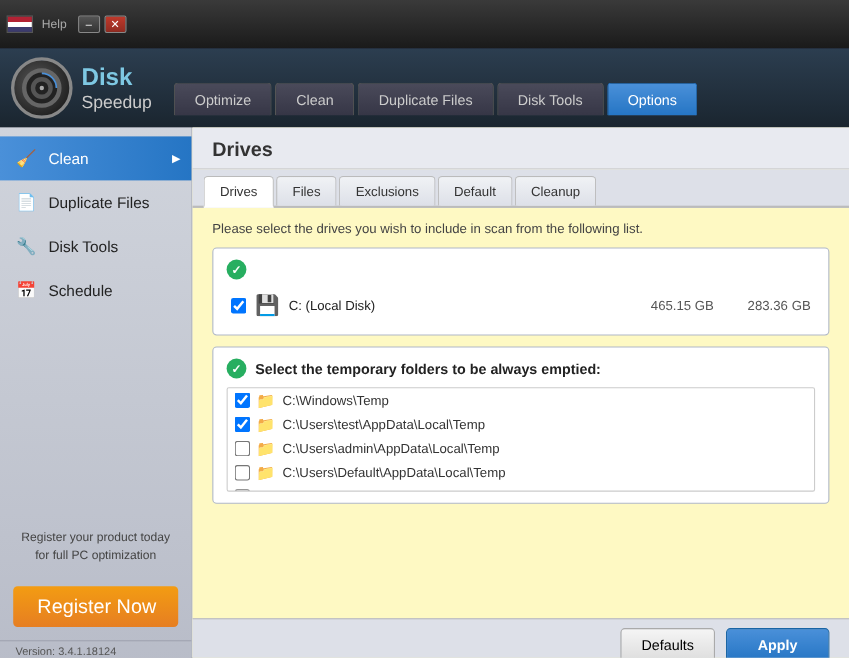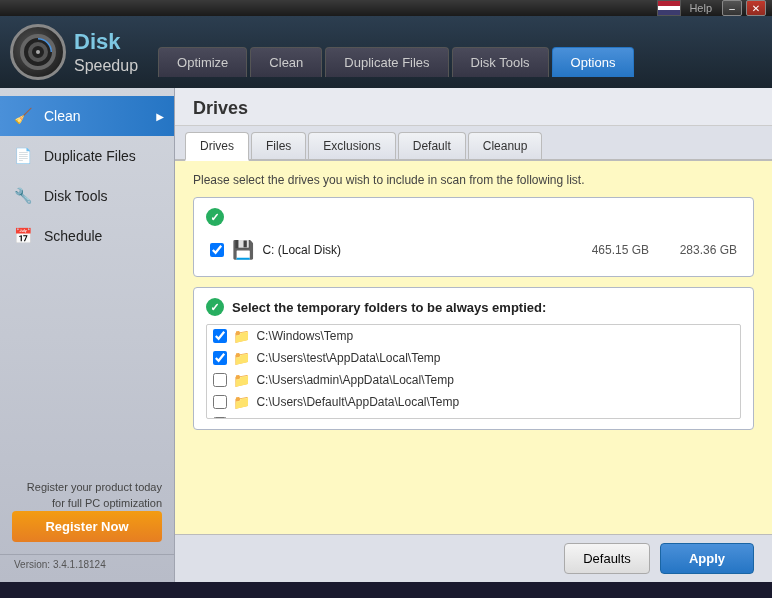--- a/index.html
+++ b/index.html
@@ -9,24 +9,24 @@
       background: #1a1a2e;
       width: 772px;
       height: 598px;
       overflow: hidden;
       color: #222;
     }
 
     
     .title-bar {
       background: linear-gradient(to bottom, #3a3a3a, #1a1a1a);
-      height: 16px;
-      display: flex;
-      align-items: center;
-      justify-content: flex-end;
+      height: 44px;
+      display: flex;
+      align-items: center;
+      justify-content: flex-start;
       padding: 0 6px;
       gap: 4px;
     }
     .title-bar-flag {
       width: 24px;
       height: 16px;
       background: linear-gradient(to bottom, #b22234 33%, white 33%, white 66%, #3c3b6e 66%);
       border: 1px solid #555;
       margin-right: 4px;
     }
@@ -160,34 +160,34 @@
       font-size: 15px;
     }
     .sidebar-spacer { flex: 1; }
     .register-section {
       padding: 12px;
       text-align: center;
     }
     .register-text {
       font-size: 11px;
       color: #444;
-      margin-bottom: 0;
+      margin-bottom: 20px;
       line-height: 1.4;
-      text-align: right;
     }
     .register-btn {
       background: linear-gradient(to bottom, #f39c12, #e67e22);
       color: white;
       border: none;
       border-radius: 4px;
       padding: 8px 20px;
-      font-size: 13px;
-      font-weight: bold;
+      font-size: 18px;
+      font-weight: normal;
       cursor: pointer;
       width: 100%;
+      text-align: right;
     }
     .version-text {
       font-size: 10px;
       color: #555;
       padding: 4px 14px;
       border-top: 1px solid #a0a4b0;
     }
 
     
     .content-area {

